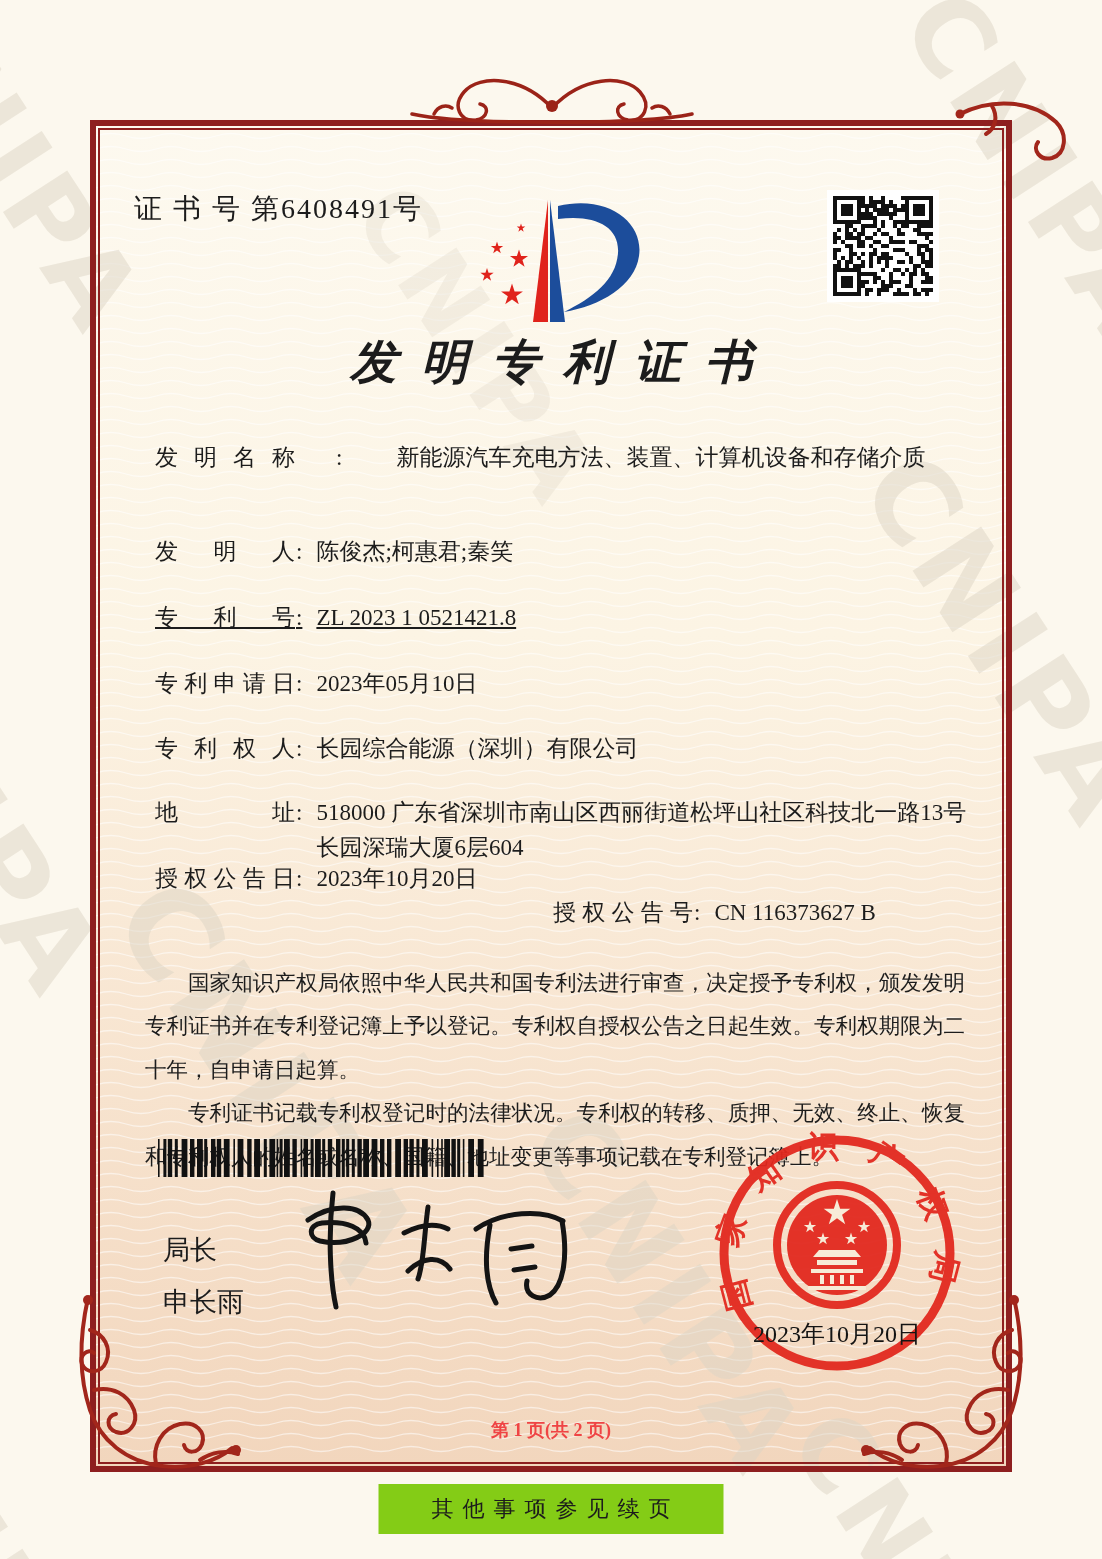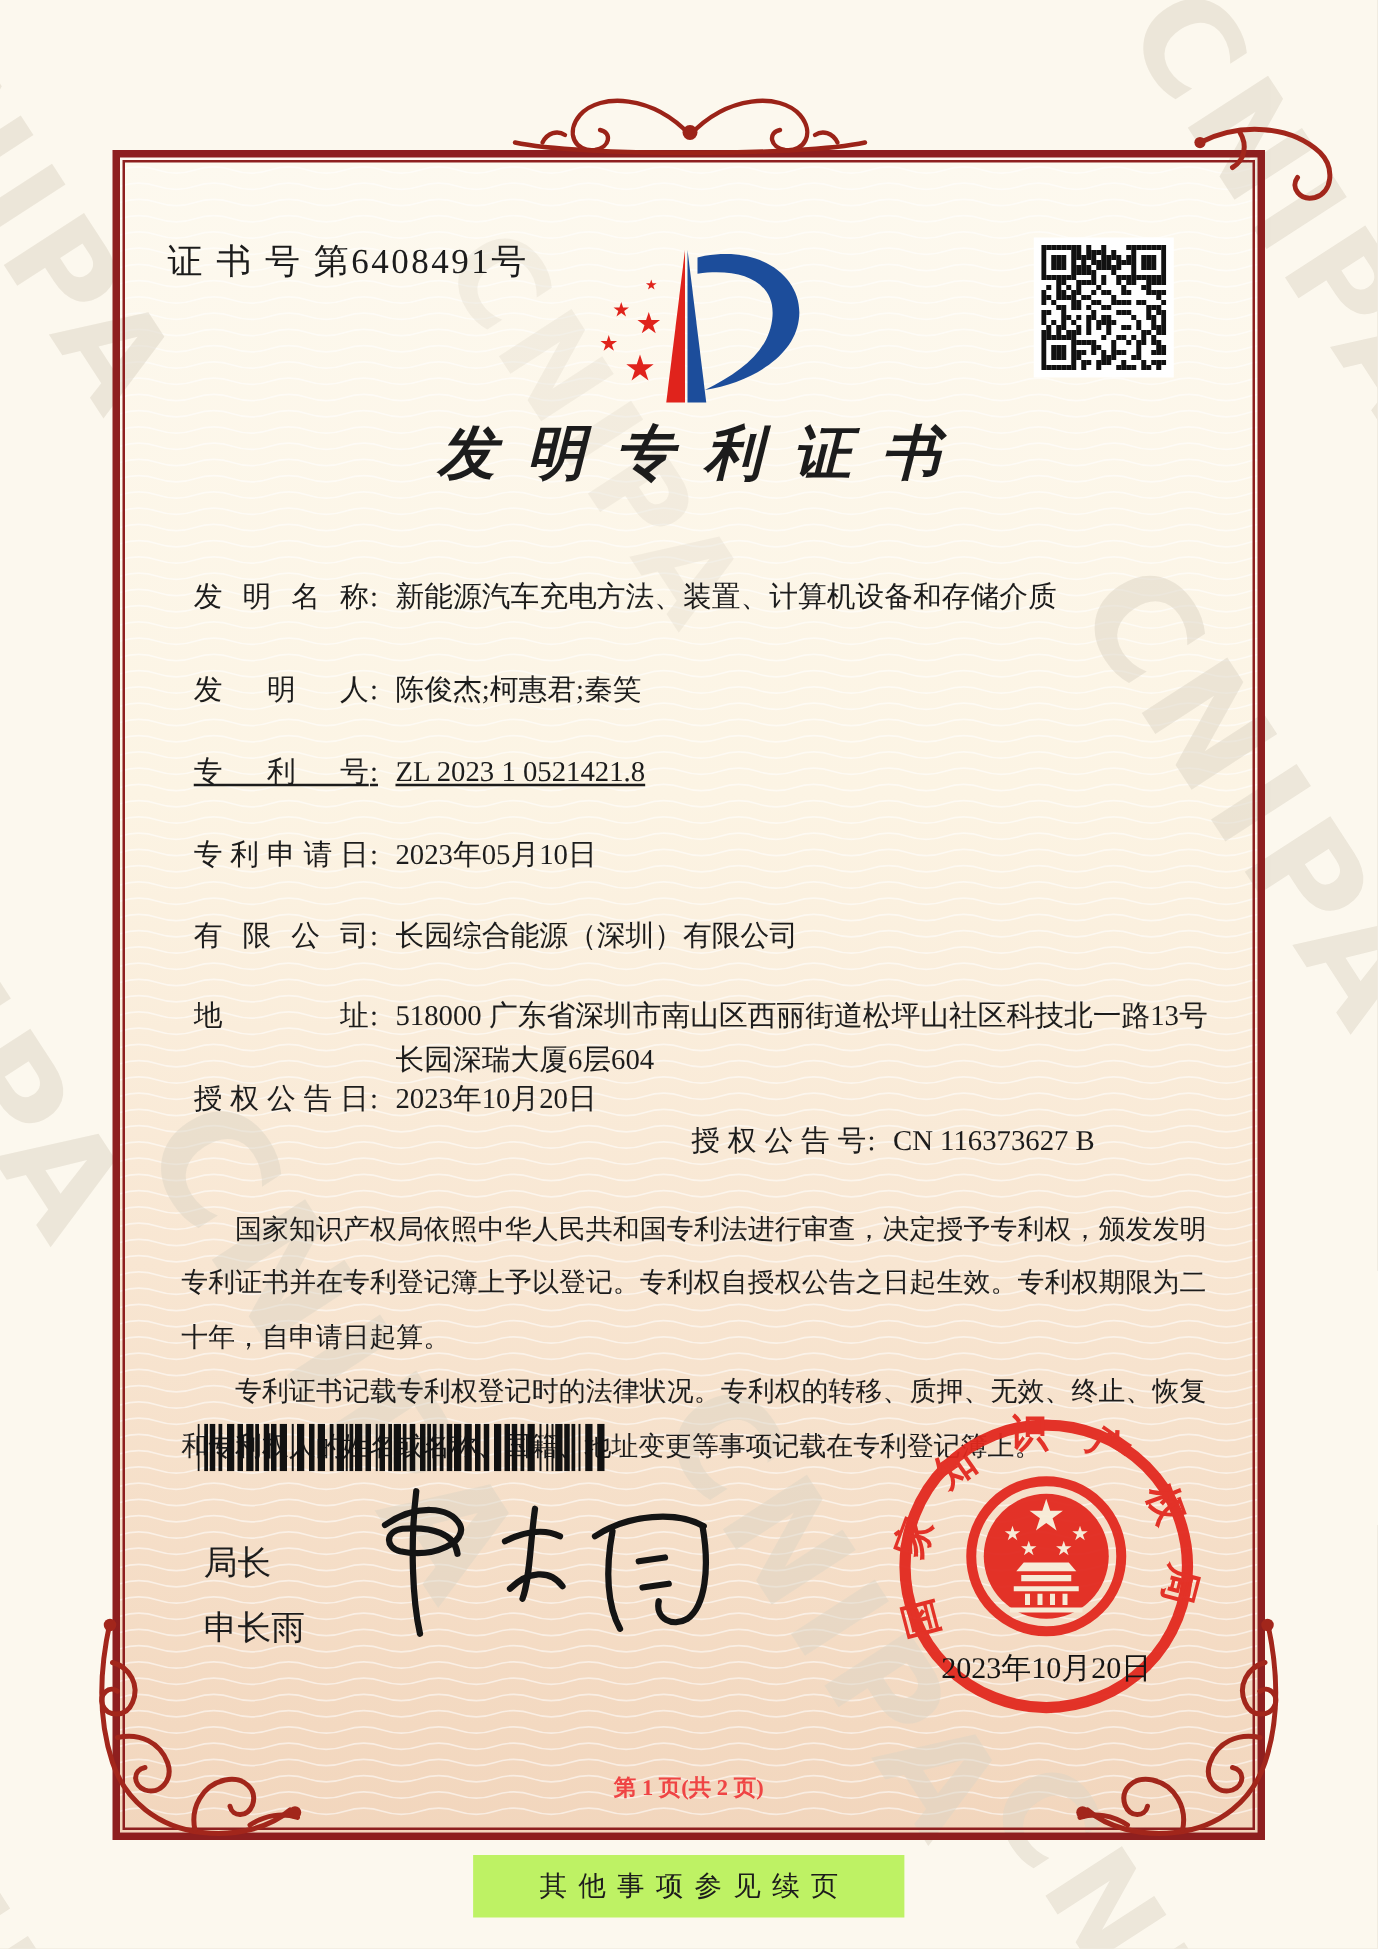--- a/index.html
+++ b/index.html
@@ -27,21 +27,21 @@
     letter-spacing:24px;text-indent:24px;font-style:italic;}
   .field{left:155px;font-size:23px;display:flex;align-items:flex-start;line-height:35px;}
   .flabel{display:inline-block;width:140px;text-align:justify;text-align-last:justify;}
   .fcolon{margin:0 14px 0 1px;}
   .fvalue{max-width:662px;}
   .paras{left:145px;top:962px;width:820px;font-size:21.5px;line-height:2.02;text-align:justify;}
   .paras p{margin:0;text-indent:2em;}
   .sig-label{left:163px;font-size:27px;font-weight:400;
     font-family:"DejaVu Sans","Liberation Sans",sans-serif;}
   .page-info{left:0;top:1418px;width:100%;text-align:center;font-size:18px;color:#ef4444;font-weight:bold;}
-  .note-box{left:50%;top:1484px;transform:translateX(-50%);background:#bef264;
+  .note-box{left:50%;top:1484px;transform:translateX(-50%);background:#84cc16;
     padding:10px 44px;font-size:22px;letter-spacing:9px;text-indent:9px;white-space:nowrap;z-index:3;}
   .seal-date{left:737px;top:1318px;width:200px;text-align:center;font-size:24px;color:#141414;z-index:4;}
   .qr-wrap{left:827px;top:190px;width:112px;height:112px;background:#ffffff;
     display:flex;align-items:center;justify-content:center;}
   .barcode{left:158px;top:1139px;}
 </style>
 </head>
 <body>
 
 <div class="page">
@@ -559,42 +559,42 @@
         <rect x="68" y="96" width="4" height="4"></rect>
         <rect x="72" y="96" width="4" height="4"></rect>
         <rect x="80" y="96" width="4" height="4"></rect>
         <rect x="84" y="96" width="4" height="4"></rect>
         <rect x="92" y="96" width="4" height="4"></rect>
       </svg>
     </div>
 
   <div class="abs doc-title">发明专利证书</div>
 
-  <div class="abs field" style="top:460px;">
+  <div class="abs field" style="top:440px;gap:40px;">
     <span class="flabel">发明名称</span>
       <span class="fcolon">:</span>
     <span class="fvalue">新能源汽车充电方法、装置、计算机设备和存储介质</span>
   </div>
   <div class="abs field" style="top:534px;">
     <span class="flabel">发明人</span>
       <span class="fcolon">:</span>
     <span class="fvalue">陈俊杰;柯惠君;秦笑</span>
   </div>
   <div class="abs field" style="top:600px;text-decoration:underline;">
     <span class="flabel">专利号</span>
       <span class="fcolon">:</span>
     <span class="fvalue">ZL 2023 1 0521421.8</span>
   </div>
   <div class="abs field" style="top:666px;font-family:Liberation Serif, serif;">
     <span class="flabel">专利申请日</span>
       <span class="fcolon">:</span>
     <span class="fvalue">2023年05月10日</span>
   </div>
   <div class="abs field" style="top:731px;">
-    <span class="flabel">有限公司</span>
+    <span class="flabel">专利权人</span>
       <span class="fcolon">:</span>
     <span class="fvalue">长园综合能源（深圳）有限公司</span>
   </div>
   <div class="abs field" style="top:795px;">
     <span class="flabel">地址</span>
       <span class="fcolon">:</span>
     <span class="fvalue">518000 广东省深圳市南山区西丽街道松坪山社区科技北一路13号长园深瑞大厦6层604</span>
   </div>
   <div class="abs field" style="top:861px;">
     <span class="flabel">授权公告日</span>

